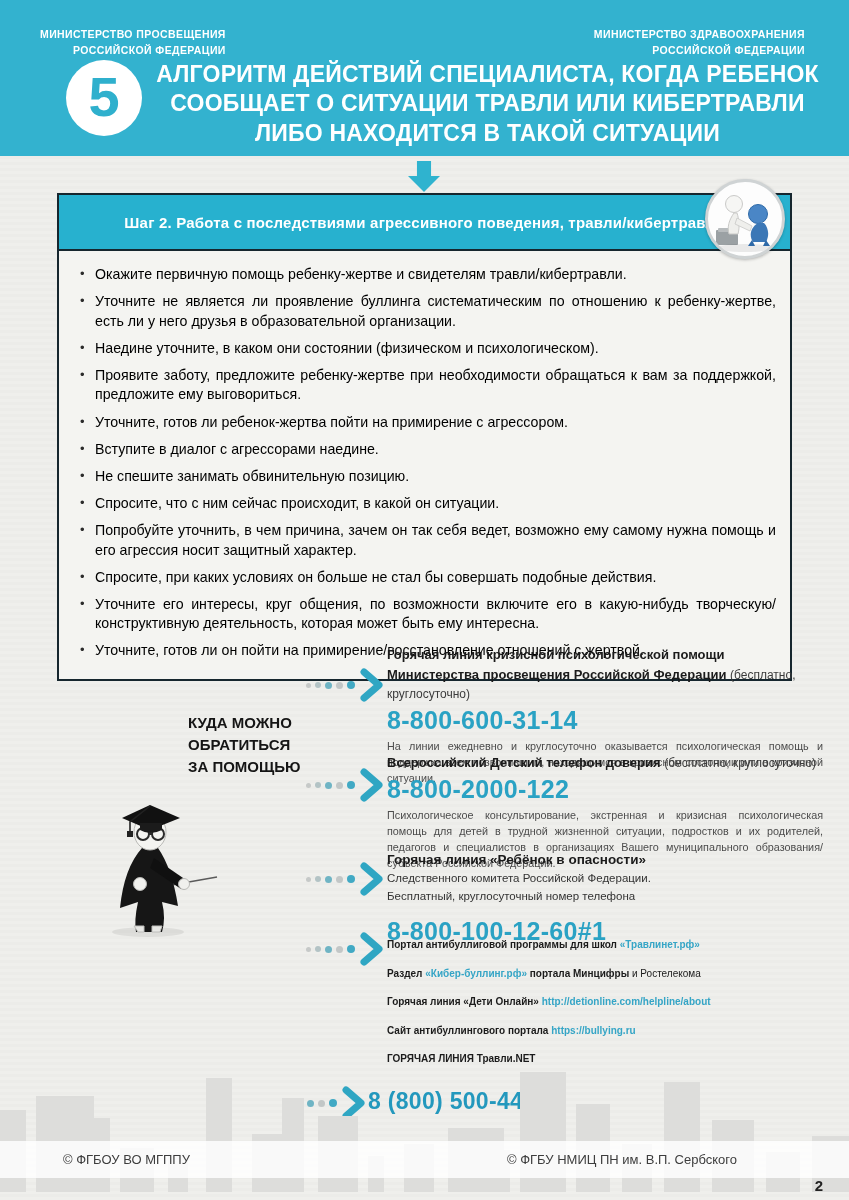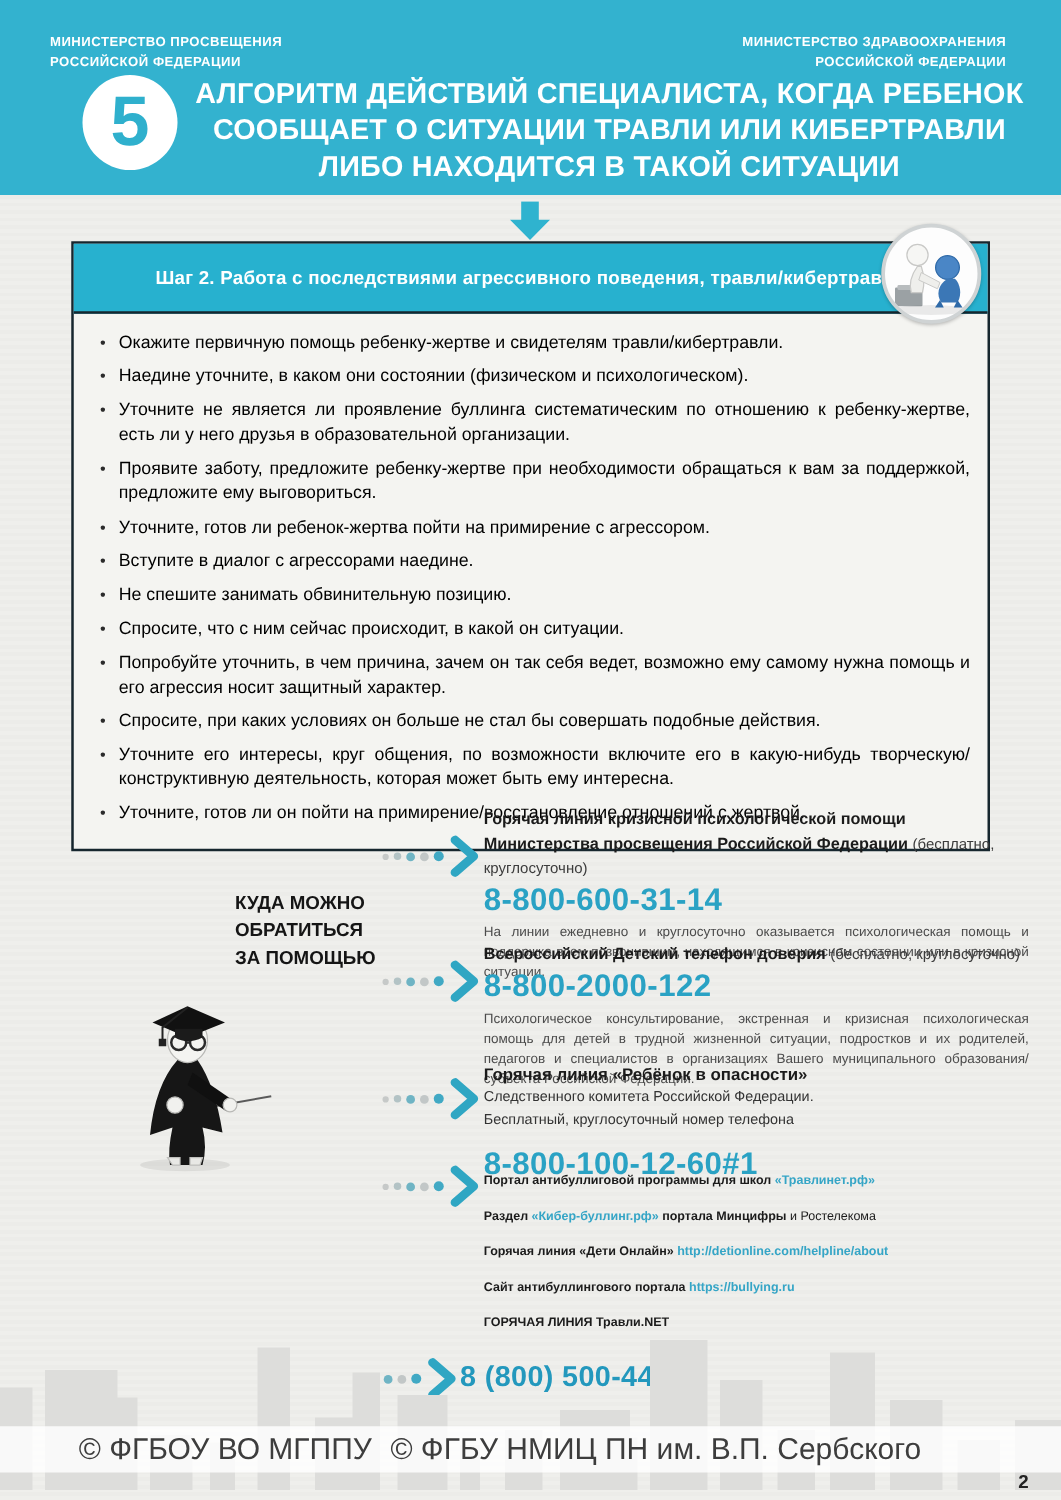--- a/index.html
+++ b/index.html
@@ -13,21 +13,21 @@
     background:
       repeating-linear-gradient(0deg, #efefec 0px, #efefec 3px, #ecece9 3px, #ecece9 6px);
   }
   
   .header {
     position:absolute; top:0; left:0; width:849px; height:156px;
     background:#33b2cf;
   }
   .ministry { position:absolute; top:26px; color:#fff; font-size:10.5px;
     font-weight:bold; line-height:1.55; letter-spacing:.4px; white-space:pre-line; }
-  .ministry.left  { left:40px; text-align:left; }
+  .ministry.left  { left:40px; text-align:right; }
   .ministry.right { right:44px; text-align:right; }
   .num-circle {
     position:absolute; left:66px; top:60px; width:76px; height:76px;
     background:#fff; border-radius:50%;
     display:flex; align-items:center; justify-content:center;
     color:#2fb0cd; font-size:56px; font-weight:bold; padding-bottom:4px;
   }
   .main-title {
     position:absolute; left:150px; right:24px; top:60px;
     color:#fff; font-weight:bold; font-size:23px; line-height:1.28;
@@ -91,21 +91,21 @@
     position:absolute; left:368px; top:1088px;
     font-size:23px; font-weight:bold; color:#2398bd; letter-spacing:.3px; cursor:pointer;
   }
   
   .skyline { position:absolute; left:0; top:1058px; width:849px; height:134px; }
   .footer-band {
     position:absolute; left:0; top:1141px; width:849px; height:37px;
     background:rgba(255,255,255,.83);
     display:flex; align-items:center;
   }
-  .copyright { font-size:24px; color:#3d3d3d; }
+  .copyright { font-size:13px; color:#3d3d3d; }
   .copyright.left  { position:absolute; left:63px; }
   .copyright.right { position:absolute; right:112px;margin-left:27px; }
   .page-num {
     position:absolute; right:26px; top:1177px;
     font-size:15px; font-weight:bold; color:#222;
   }
 </style>
 </head>
 <body>
 
@@ -139,22 +139,22 @@
           <path d="M29 36 L44 44 L42 49 L27 42 Z" fill="#efefec" stroke="#c9c9c7" stroke-width="0.8"></path>
           <circle cx="50" cy="32" r="9.5" fill="#4a86c6" stroke="#2f6aa8" stroke-width="1"></circle>
           <path d="M50 41 C42 46 41 54 45 60 L58 60 C62 53 60 45 56 41 Z" fill="#3b77b6"></path>
           <path d="M44 58 L40 64 L47 64 Z" fill="#2f6aa8"></path>
           <path d="M58 58 L62 64 L55 64 Z" fill="#2f6aa8"></path>
         </svg>
       </div>
     </div>
     <ul class="bullets">
       <li>Окажите первичную помощь ребенку-жертве и свидетелям травли/кибертравли.</li>
+      <li>Уточните не является ли проявление буллинга систематическим по отношению к ребенку-жертве, есть ли у него друзья в образовательной организации.</li>
       <li>Наедине уточните, в каком они состоянии (физическом и психологическом).</li>
-      <li>Уточните не является ли проявление буллинга систематическим по отношению к ребенку-жертве, есть ли у него друзья в образовательной организации.</li>
       <li>Проявите заботу, предложите ребенку-жертве при необходимости обращаться к вам за поддержкой, предложите ему выговориться.</li>
       <li>Уточните, готов ли ребенок-жертва пойти на примирение с агрессором.</li>
       <li>Вступите в диалог с агрессорами наедине.</li>
       <li>Не спешите занимать обвинительную позицию.</li>
       <li>Спросите, что с ним сейчас происходит, в какой он ситуации.</li>
       <li>Попробуйте уточнить, в чем причина, зачем он так себя ведет, возможно ему самому нужна помощь и его агрессия носит защитный характер.</li>
       <li>Спросите, при каких условиях он больше не стал бы совершать подобные действия.</li>
       <li>Уточните его интересы, круг общения, по возможности включите его в какую-нибудь творческую/конструктивную деятельность, которая может быть ему интересна.</li>
       <li>Уточните, готов ли он пойти на примирение/восстановление отношений с жертвой.</li>
     </ul>

